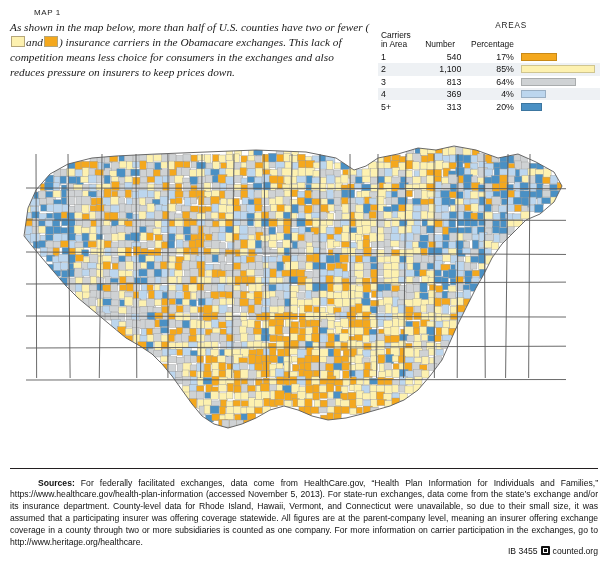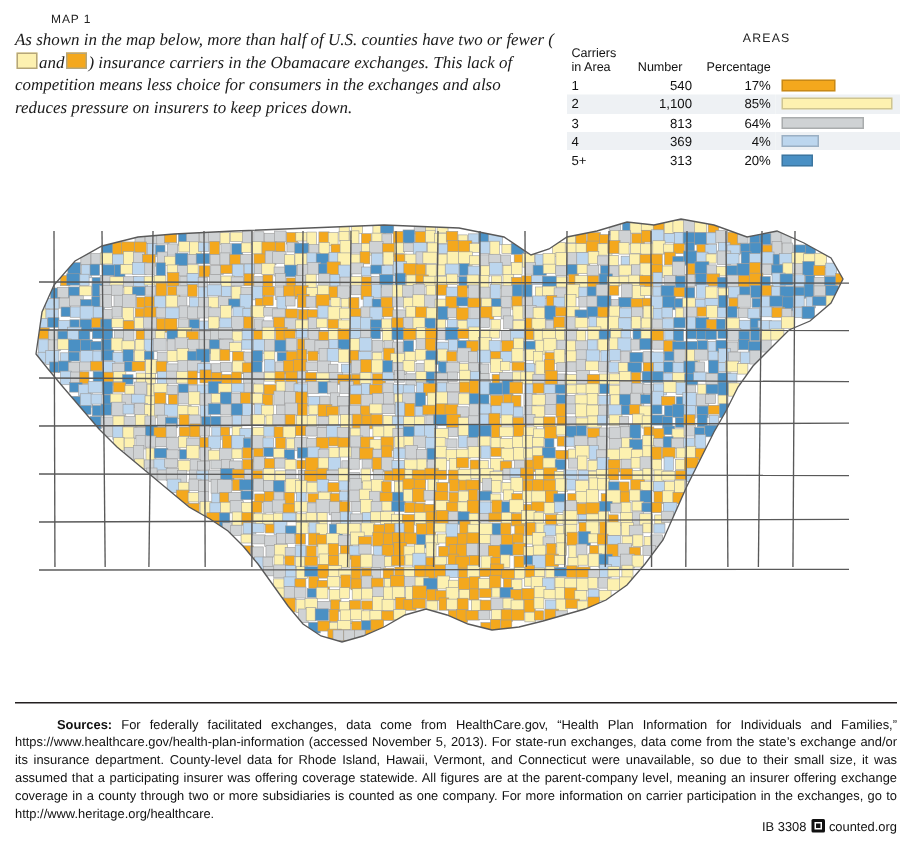--- a/index.html
+++ b/index.html
@@ -2297,16 +2297,16 @@
           <path class="s" d="M20,252 L560,251.5425850458176"></path>
           <path class="s" d="M18,108 L22,80 L30,62 L44,46 L62,36 L86,30 L110,28 L150,26 L200,24 L250,22 L300,24 L330,30 L348,42 L360,38 L372,30 L392,26 L412,20 L430,22 L448,18 L470,22 L492,30 L512,26 L530,34 L548,44 L556,58 L548,74 L534,86 L520,92 L508,104 L496,116 L486,130 L478,146 L470,160 L462,176 L452,196 L444,214 L436,232 L424,248 L412,262 L398,272 L384,278 L370,282 L356,286 L340,290 L322,292 L306,288 L292,282 L278,278 L264,282 L250,290 L236,296 L222,300 L208,296 L196,288 L186,276 L176,262 L166,248 L156,236 L146,226 L134,218 L120,210 L108,200 L96,190 L84,180 L72,170 L60,158 L48,144 L36,130 L26,118 Z"></path>
         </g>
     </svg>
   </div>
 
   <div class="footer">
     <hr class="rule">
     <p class="sources"><b>Sources:</b><span> For federally facilitated exchanges, data come from HealthCare.gov, “Health Plan Information for Individuals and Families,” https://www.healthcare.gov/health-plan-information (accessed November 5, 2013). For state-run exchanges, data come from the state’s exchange and/or its insurance department. County-level data for Rhode Island, Hawaii, Vermont, and Connecticut were unavailable, so due to their small size, it was assumed that a participating insurer was offering coverage statewide. All figures are at the parent-company level, meaning an insurer offering exchange coverage in a county through two or more subsidiaries is counted as one company. For more information on carrier participation in the exchanges, go to http://www.heritage.org/healthcare.</span></p>
     <div class="credit">
-      <span>IB 3308</span><span class="hb"></span><span>counted.org</span>
+      <span>IB 3455</span><span class="hb"></span><span>counted.org</span>
     </div>
   </div>
 </div>
 
 </body></html>

